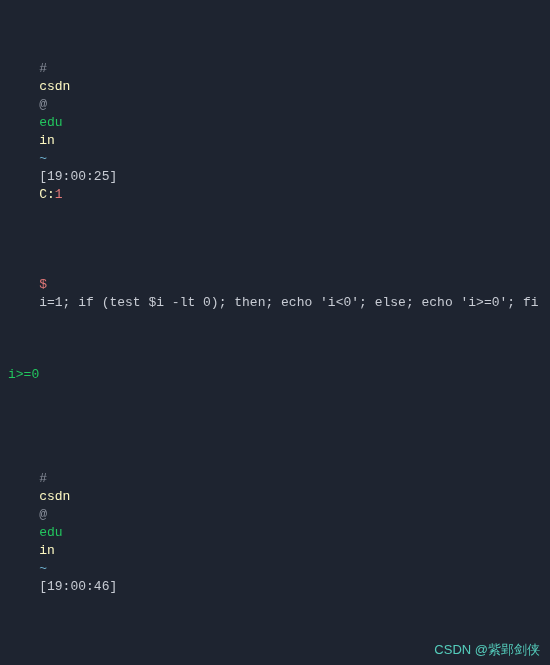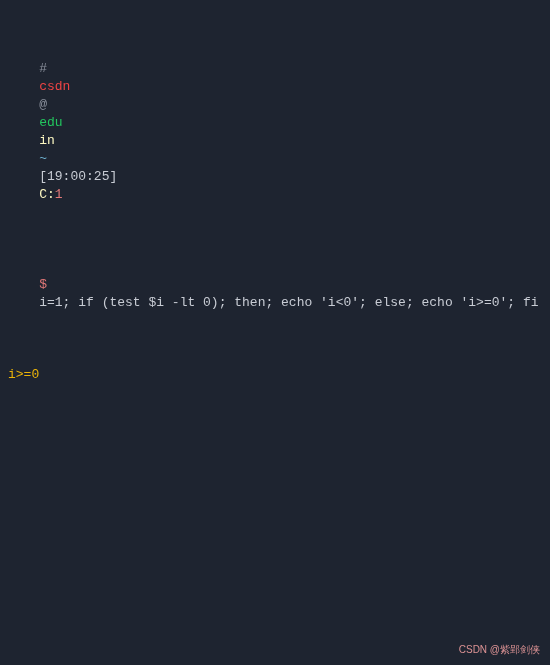--- a/index.html
+++ b/index.html
@@ -11,36 +11,36 @@
     background: #1e2430;
     font-family: Consolas, "Courier New", monospace;
     font-size: 13px;
     line-height: 18px;
     color: #c8ccd4;
     overflow: hidden;
     position: relative;
   }
   .block { margin-bottom: 14px; white-space: pre-wrap; word-break: break-all; }
   .hash   { color: #8a909c; }
-  .user   { color: #ef4444; }
+  .user   { color: #fef9c3; }
   .at     { color: #8a909c; }
   .host   { color: #22c55e; }
   .in     { color: #fef9c3; }
   .path   { color: #6fb3d2; }
   .time   { color: #c8ccd4; font-family: Liberation Mono, monospace; }
   .errc   { color: #e27878; }
   .dollar { color: #e27878; }
   .cmd    { color: #c8ccd4; }
-  .out    { color: #eab308; }
+  .out    { color: #22c55e; }
   .watermark {
     position: absolute;
     bottom: 6px;
     right: 10px;
-    color: #fca5a5;
-    font-size: 10px;
+    color: #5eead4;
+    font-size: 13px;
     font-family: Arial, sans-serif;
     opacity: 0.85;
   }
 </style>
 </head>
 <body>
 
 <div class="block">
   <div>
     <span class="hash">#</span>
@@ -54,19 +54,28 @@
   </div>
   <div>
     <span class="dollar">$</span>
     <span class="cmd">i=1; if (test $i -lt 0); then; echo 'i&lt;0'; else; echo 'i&gt;=0'; fi</span>
   </div>
   <div class="out">i&gt;=0</div>
 </div>
 
 <div class="block">
   <div>
+    <span class="hash">#</span>
+    <span class="user">csdn</span>
+    <span class="at">@</span>
+    <span class="host">edu</span>
+    <span class="in">in</span>
+    <span class="path">~</span>
+    <span class="time">[19:00:46]</span>
+  </div>
+  <div>
     
     
   </div>
   
 </div>
 
 <div class="watermark">CSDN @紫郢剑侠</div>
 
 </body></html>

